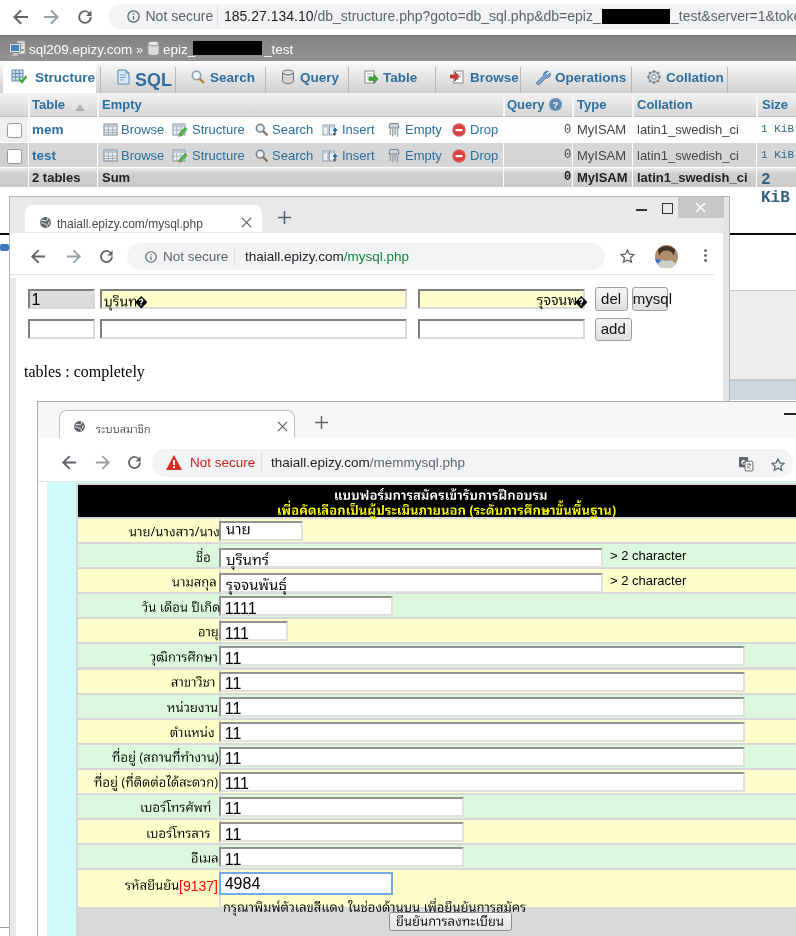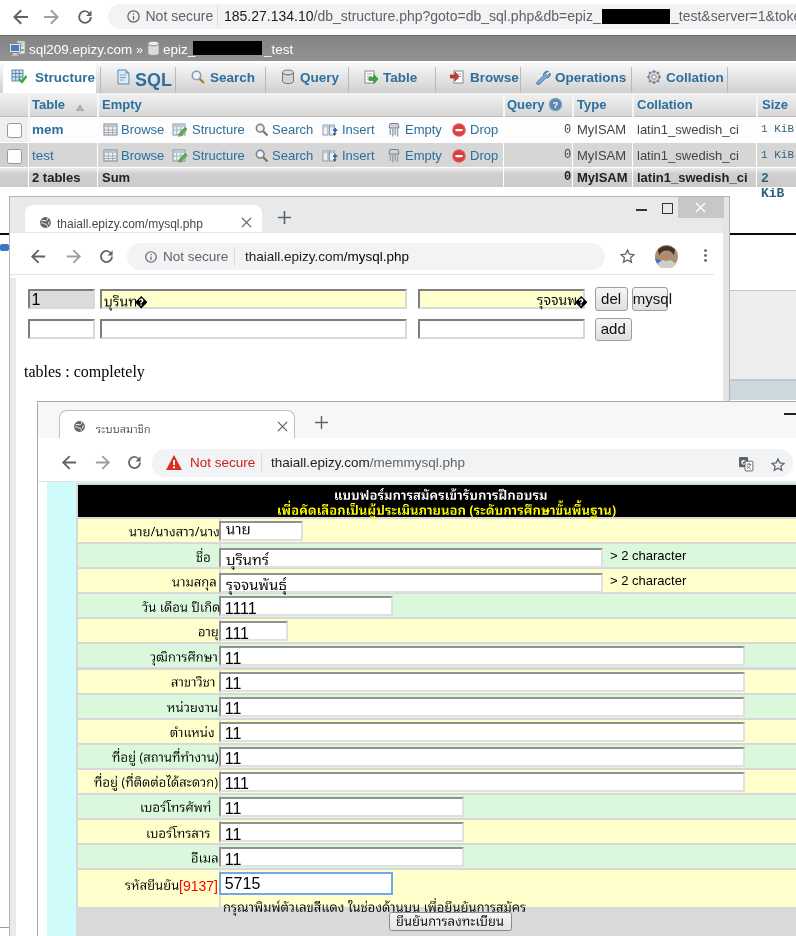--- a/index.html
+++ b/index.html
@@ -129,21 +129,21 @@
 <div class="ab" style="left:0;top:142.5px;width:30px;height:24.5px;background:#cfcfcf"></div>
 <div class="ab" style="left:28px;top:117px;width:1px;height:69.5px;background:#fff"></div>
 <div class="ab" style="left:97px;top:117px;width:1px;height:69.5px;background:#fff"></div>
 <div class="ab" style="left:503px;top:117px;width:1px;height:69.5px;background:#fff"></div>
 <div class="ab" style="left:572px;top:117px;width:1px;height:69.5px;background:#fff"></div>
 <div class="ab" style="left:632px;top:117px;width:1px;height:69.5px;background:#fff"></div>
 <div class="ab" style="left:756px;top:117px;width:1px;height:69.5px;background:#fff"></div>
 <div class="ab" style="left:6.5px;top:123px;width:13px;height:13px;background:#fdfdfd;border:1px solid #989898;border-radius:2.5px"></div>
 <div class="ab" style="left:6.5px;top:148.5px;width:13px;height:13px;background:#fdfdfd;border:1px solid #989898;border-radius:2.5px"></div>
 <div class="ab" style="left:32px;top:122px;font-size:13.5px;font-weight:bold;color:#2e6f9e">mem</div>
-<div class="ab" style="left:32px;top:147.5px;font-size:13.5px;font-weight:normal;color:#2e6f9e">test</div>
+<div class="ab" style="left:32px;top:147.5px;font-size:13.5px;font-weight:bold;color:#2e6f9e">test</div>
 <div class="ab" style="left:32px;top:170px;font-size:13px;font-weight:bold;color:#222">2 tables</div>
 <div class="ab" style="left:102px;top:170px;font-size:13px;font-weight:bold;color:#222">Sum</div>
 <svg class="ic" style="left:103px;top:122px" width="16" height="16" viewBox="0 0 16 16">
     <rect x="1" y="2" width="13" height="11" fill="#f0f2f4" stroke="#7a8591" stroke-width="1"></rect>
     <rect x="1.5" y="2.5" width="12" height="2.6" fill="#b8c2cb"></rect>
     <path d="M1 8h13M1 10.5h13M5.3 5v8M9.7 5v8" stroke="#98a5b0" stroke-width="0.9"></path>
   </svg>
 <svg class="ic" style="left:172px;top:122px" width="16" height="16" viewBox="0 0 16 16">
     <rect x="1" y="2" width="12" height="11" fill="#eef1f4" stroke="#8294a6" stroke-width="1"></rect>
     <rect x="1.5" y="2.5" width="11" height="2.6" fill="#bcc8d3"></rect>
@@ -229,21 +229,21 @@
 <div class="ab" style="left:564px;top:148px;font-size:12px;color:#444;font-family:'Liberation Mono',monospace">0</div>
 <div class="ab" style="left:564px;top:170px;font-size:12px;color:#222;font-weight:bold;font-family:'Liberation Mono',monospace">0</div>
 <div class="ab" style="left:577px;top:122px;font-size:13px;color:#444">MyISAM</div>
 <div class="ab" style="left:577px;top:147.5px;font-size:13px;color:#444">MyISAM</div>
 <div class="ab" style="left:577px;top:170px;font-size:13px;font-weight:bold;color:#222">MyISAM</div>
 <div class="ab" style="left:637px;top:122px;font-size:13px;color:#444">latin1_swedish_ci</div>
 <div class="ab" style="left:637px;top:147.5px;font-size:13px;color:#444">latin1_swedish_ci</div>
 <div class="ab" style="left:637px;top:170px;font-size:13px;font-weight:bold;color:#222">latin1_swedish_ci</div>
 <div class="ab" style="left:761px;top:123px;font-size:11px;color:#33627f;font-family:'Liberation Mono',monospace">1 KiB</div>
 <div class="ab" style="left:761px;top:148.5px;font-size:11px;color:#33627f;font-family:'Liberation Mono',monospace">1 KiB</div>
-<div class="ab" style="left:761px;top:170.5px;font-size:13px;color:#33627f;font-weight:bold;font-family:'Liberation Mono',monospace">2 KiB</div>
+<div class="ab" style="left:761px;top:170.5px;font-size:16px;color:#33627f;font-weight:bold;font-family:'Liberation Mono',monospace">2 KiB</div>
 <div class="ab" style="left:0;top:232.5px;width:796px;height:2px;background:#0b0b0b"></div>
 <div class="ab" style="left:729px;top:289.5px;width:67px;height:1px;background:#c9c9c9"></div>
 <div class="ab" style="left:729px;top:290.5px;width:67px;height:88.5px;background:#ededee"></div>
 <div class="ab" style="left:729px;top:379px;width:67px;height:1.5px;background:#c4c9cc"></div>
 <div class="ab" style="left:729px;top:380.5px;width:67px;height:19.5px;background:#ccd7de"></div>
 <div class="ab" style="left:0;top:243.5px;width:9px;height:7px;background:#3b76c0;border-radius:2px"></div>
 <div class="ab" style="left:0;top:926.7px;width:9.5px;height:1.3px;background:#9a9a9a"></div>
 <div class="ab" style="left:9px;top:196px;width:720.5px;height:741px;z-index:10;background:#fff;border:1px solid #b2b4b6;box-sizing:border-box"></div>
 <div class="ab" style="left:10px;top:197px;width:718.5px;height:36px;background:#e7e9eb;z-index:11"></div>
 <div class="ab" style="left:722.5px;top:197px;width:6.5px;height:739px;background:#e4e5e7;z-index:11"></div>
@@ -275,21 +275,21 @@
   </svg>
 <svg class="ic" style="left:98px;top:248px;z-index:13" width="17" height="17" viewBox="0 0 18 18">
     <path d="M9 2.2a6.8 6.8 0 1 0 6.8 6.8h-1.9A4.9 4.9 0 1 1 9 4.1c1.4 0 2.6.6 3.5 1.5L10 8h5.5V2.5l-2 2A6.8 6.8 0 0 0 9 2.2z" fill="#5f6368"></path>
   </svg>
 <div class="ab" style="left:127px;top:243px;width:478px;height:27px;border-radius:13.5px;background:#f1f3f4;z-index:12"></div>
 <svg class="ic" style="left:144px;top:249.5px;z-index:13" width="14" height="14" viewBox="0 0 24 24">
     <path d="M12 2a10 10 0 1 0 0 20 10 10 0 0 0 0-20zm0 2a8 8 0 1 1 0 16 8 8 0 0 1 0-16zm-1 3h2v2h-2zm0 4h2v6h-2z" fill="#5f6368"></path>
   </svg>
 <div class="ab" style="left:163px;top:249px;font-size:13.5px;color:#5f6368;z-index:13">Not secure</div>
 <div class="ab" style="left:234px;top:247px;width:1px;height:19px;background:#dadce0;z-index:13"></div>
-<div class="ab" style="left:245px;top:249px;font-size:13.5px;color:#202124;z-index:13">thaiall.epizy.com<span style="color:#000000">/mysql.php</span></div>
+<div class="ab" style="left:245px;top:249px;font-size:13.5px;color:#202124;z-index:13">thaiall.epizy.com<span style="color:#15803d">/mysql.php</span></div>
 <svg class="ic" style="left:619px;top:247.5px;z-index:13" width="17" height="17" viewBox="0 0 24 24">
     <path d="M12 3l2.7 5.8 6.3.7-4.7 4.3 1.3 6.2-5.6-3.2-5.6 3.2 1.3-6.2L3 9.5l6.3-.7z" fill="none" stroke="#5f6368" stroke-width="1.8"></path>
   </svg>
 <svg class="ic" style="left:655px;top:245px;z-index:13" width="23" height="23" viewBox="0 0 24 24">
     <circle cx="12" cy="12" r="12" fill="#b08d6e"></circle>
     <path d="M0 14a12 12 0 0 0 3 6l4-4z" fill="#3f75c9"></path>
     <path d="M3 5a12 12 0 0 1 18 0l-1.5 6a8 8 0 0 0-15 0z" fill="#413226"></path>
     <path d="M2 20a12 12 0 0 0 20 0l-5-4H7z" fill="#cfcfc9"></path>
     <circle cx="12" cy="11.5" r="5.2" fill="#b08d6e"></circle>
   </svg>
@@ -391,21 +391,21 @@
 <div class="ab" style="left:224.7px;top:624.7px;font-size:16px;color:#000;z-index:29">111</div>
 <div class="ab" style="left:224.7px;top:649.8px;font-size:16px;color:#000;z-index:29">11</div>
 <div class="ab" style="left:224.7px;top:674.9px;font-size:16px;color:#000;z-index:29">11</div>
 <div class="ab" style="left:224.7px;top:700.0px;font-size:16px;color:#000;z-index:29">11</div>
 <div class="ab" style="left:224.7px;top:725.1px;font-size:16px;color:#000;z-index:29">11</div>
 <div class="ab" style="left:224.7px;top:750.2px;font-size:16px;color:#000;z-index:29">11</div>
 <div class="ab" style="left:224.7px;top:775.3px;font-size:16px;color:#000;z-index:29">111</div>
 <div class="ab" style="left:224.7px;top:800.4px;font-size:16px;color:#000;z-index:29">11</div>
 <div class="ab" style="left:224.7px;top:825.5px;font-size:16px;color:#000;z-index:29">11</div>
 <div class="ab" style="left:224.7px;top:850.6px;font-size:16px;color:#000;z-index:29">11</div>
-<div class="ab" style="left:224.7px;top:874.9px;font-size:16px;color:#000;z-index:29">5715</div>
+<div class="ab" style="left:224.7px;top:874.9px;font-size:16px;color:#000;z-index:29">4984</div>
 <div class="ab" style="left:610px;top:547.8px;font-size:13px;color:#000;z-index:29">&gt; 2 character</div>
 <div class="ab" style="left:610px;top:572.9px;font-size:13px;color:#000;z-index:29">&gt; 2 character</div>
 <div class="ab" style="left:179px;top:877.8px;font-size:14px;color:#f00;z-index:29">[9137]</div>
 <div class="ab" style="left:388.5px;top:911.6px;width:123.4px;height:19.8px;background:linear-gradient(#f6f6f6,#e3e3e3);border:1px solid #8a8a8a;border-radius:2.5px;box-sizing:border-box;z-index:29"></div>
 <div style="position:absolute;left:95.4px;top:422.6px;width:67.0px;height:11.2px;z-index:23;" class="">
     <svg style="display:block" preserveAspectRatio="none" width="56.6" height="11.2" viewBox="0 0 56.6 11.2">
       <path d="M6.50 8.88 7.00 9.50 7.88 9.75 8.75 9.62 9.62 9.25 10.25 8.75 10.25 7.88 9.50 8.62 8.62 9.12 8.50 8.25 8.00 7.75 7.12 7.75 6.62 8.12ZM7.38 8.12 7.75 8.12 8.00 8.38 8.00 9.00 7.62 9.25 7.38 9.25 7.00 8.88 7.00 8.50ZM6.50 5.12 6.75 6.00 8.12 6.38 9.12 6.12 10.25 5.38 10.25 4.50 9.50 5.25 8.62 5.75 8.50 4.88 8.00 4.38 7.12 4.38 6.62 4.75ZM7.38 4.75 8.00 5.00 8.00 5.62 7.62 5.88 7.38 5.88 7.00 5.50 7.00 5.12ZM43.38 4.25 43.25 5.38 43.62 5.75 44.50 6.12 44.00 6.75 43.75 9.50 43.38 9.50 43.38 10.00 47.12 10.00 47.62 9.75 47.88 9.12 47.88 6.88 47.62 6.25 47.00 5.88 47.75 5.38 48.00 4.75 48.00 4.00 47.25 4.00 47.00 5.12 46.62 5.50 46.00 5.75 46.12 6.12 46.62 6.25 47.00 6.75 47.00 9.00 46.62 9.38 44.75 9.25 44.75 7.12 45.38 5.62 45.38 4.50 44.75 4.00 43.75 4.00ZM44.12 4.38 44.38 4.38 44.75 4.75 44.62 5.38 44.38 5.50 43.88 5.38 43.75 4.75ZM32.00 4.12 31.62 4.62 31.62 5.25 32.12 5.88 32.88 6.00 32.75 8.12 32.25 8.12 31.88 8.38 31.75 8.62 31.88 9.75 32.62 10.12 33.38 10.00 33.75 9.62 34.00 8.75 36.12 10.00 37.00 10.00 37.00 4.00 36.12 4.00 36.00 9.25 33.75 8.00 33.75 4.62 33.25 4.00ZM32.75 8.50 33.25 8.88 33.25 9.38 33.00 9.62 32.50 9.62 32.25 9.38 32.25 8.88ZM32.50 4.38 32.88 4.38 33.12 4.62 33.12 5.25 32.75 5.50 32.50 5.50 32.12 5.12 32.12 4.75ZM18.62 4.00 18.12 4.50 18.12 5.38 18.62 5.88 19.38 6.00 19.38 9.25 19.12 9.50 18.75 9.50 18.75 10.00 23.12 10.00 23.38 9.88 23.75 9.38 23.75 4.00 22.88 4.00 22.88 9.12 22.62 9.38 20.25 9.25 20.25 4.62 19.62 4.00ZM19.00 4.38 19.50 4.50 19.50 5.38 19.00 5.50 18.62 5.12 18.62 4.75ZM11.50 4.00 11.00 4.50 11.00 5.38 11.50 5.88 12.25 6.00 12.25 9.25 12.00 9.50 11.62 9.50 11.62 10.00 16.00 10.00 16.25 9.88 16.62 9.38 16.62 4.00 15.75 4.00 15.75 9.12 15.50 9.38 13.12 9.25 13.12 4.62 12.50 4.00ZM11.88 4.38 12.38 4.50 12.38 5.38 11.88 5.50 11.50 5.12 11.50 4.75ZM50.38 4.25 49.50 5.38 49.62 6.12 50.88 6.50 50.00 7.12 49.75 7.75 49.75 10.00 50.62 10.00 50.62 7.75 50.88 7.12 51.62 6.75 51.75 6.25 50.62 5.88 50.38 5.38 51.00 4.75 51.62 4.50 52.50 4.50 53.12 4.75 53.50 5.12 53.75 5.88 53.75 10.00 54.62 10.00 54.62 5.88 54.25 4.75 53.75 4.25 52.62 3.88 51.62 3.88ZM38.50 4.25 38.25 4.75 38.62 5.00 39.75 4.50 40.38 4.62 40.62 4.88 40.88 5.62 40.88 10.00 41.62 10.00 41.62 5.00 41.38 4.50 40.62 4.00 40.00 3.88ZM2.12 4.00 1.25 4.88 1.12 5.62 1.25 6.00 3.62 6.38 4.25 6.88 4.12 8.12 3.62 8.12 3.12 8.50 3.00 9.38 3.50 10.00 3.88 10.12 4.62 10.00 5.12 9.38 5.12 6.75 5.00 6.50 4.38 6.00 2.62 5.75 2.00 5.50 2.00 5.25 2.50 4.62 2.88 4.50 4.12 4.75 5.25 4.75 5.50 4.62 5.50 4.00 4.00 4.12 3.25 3.88ZM3.75 8.62 4.25 8.62 4.62 9.12 4.25 9.62 3.75 9.62 3.50 9.38 3.50 8.88ZM30.88 3.75 30.00 3.88 29.62 4.50 28.12 3.88 27.12 3.88 25.62 4.25 25.62 5.00 26.50 4.62 28.00 4.50 28.62 4.75 29.12 5.25 29.25 5.62 29.12 7.12 28.25 6.25 27.62 6.00 26.62 6.00 25.75 6.62 25.50 7.50 25.50 9.12 25.88 9.88 26.75 10.12 27.62 9.62 27.62 8.62 27.25 8.25 26.38 8.00 26.50 7.00 27.00 6.62 28.00 6.75 28.88 7.62 29.12 8.12 29.25 10.00 30.12 10.00 30.00 4.88 30.75 4.25ZM26.38 8.62 26.88 8.62 27.12 8.88 27.12 9.38 26.88 9.62 26.38 9.62 26.12 9.38 26.12 8.88ZM43.38 2.25 43.38 3.00 48.00 3.00 48.00 2.38 47.75 1.88 47.12 1.38 46.38 1.12 44.50 1.25 44.00 1.50ZM44.00 2.38 44.62 1.75 45.00 1.62 46.38 1.62 46.88 1.88 47.25 2.38Z" fill="#45494d" fill-rule="evenodd"></path>
     </svg>
   </div>
 <div style="position:absolute;left:333.3px;top:486.8px;width:212.0px;height:14.0px;z-index:26;" class="">

